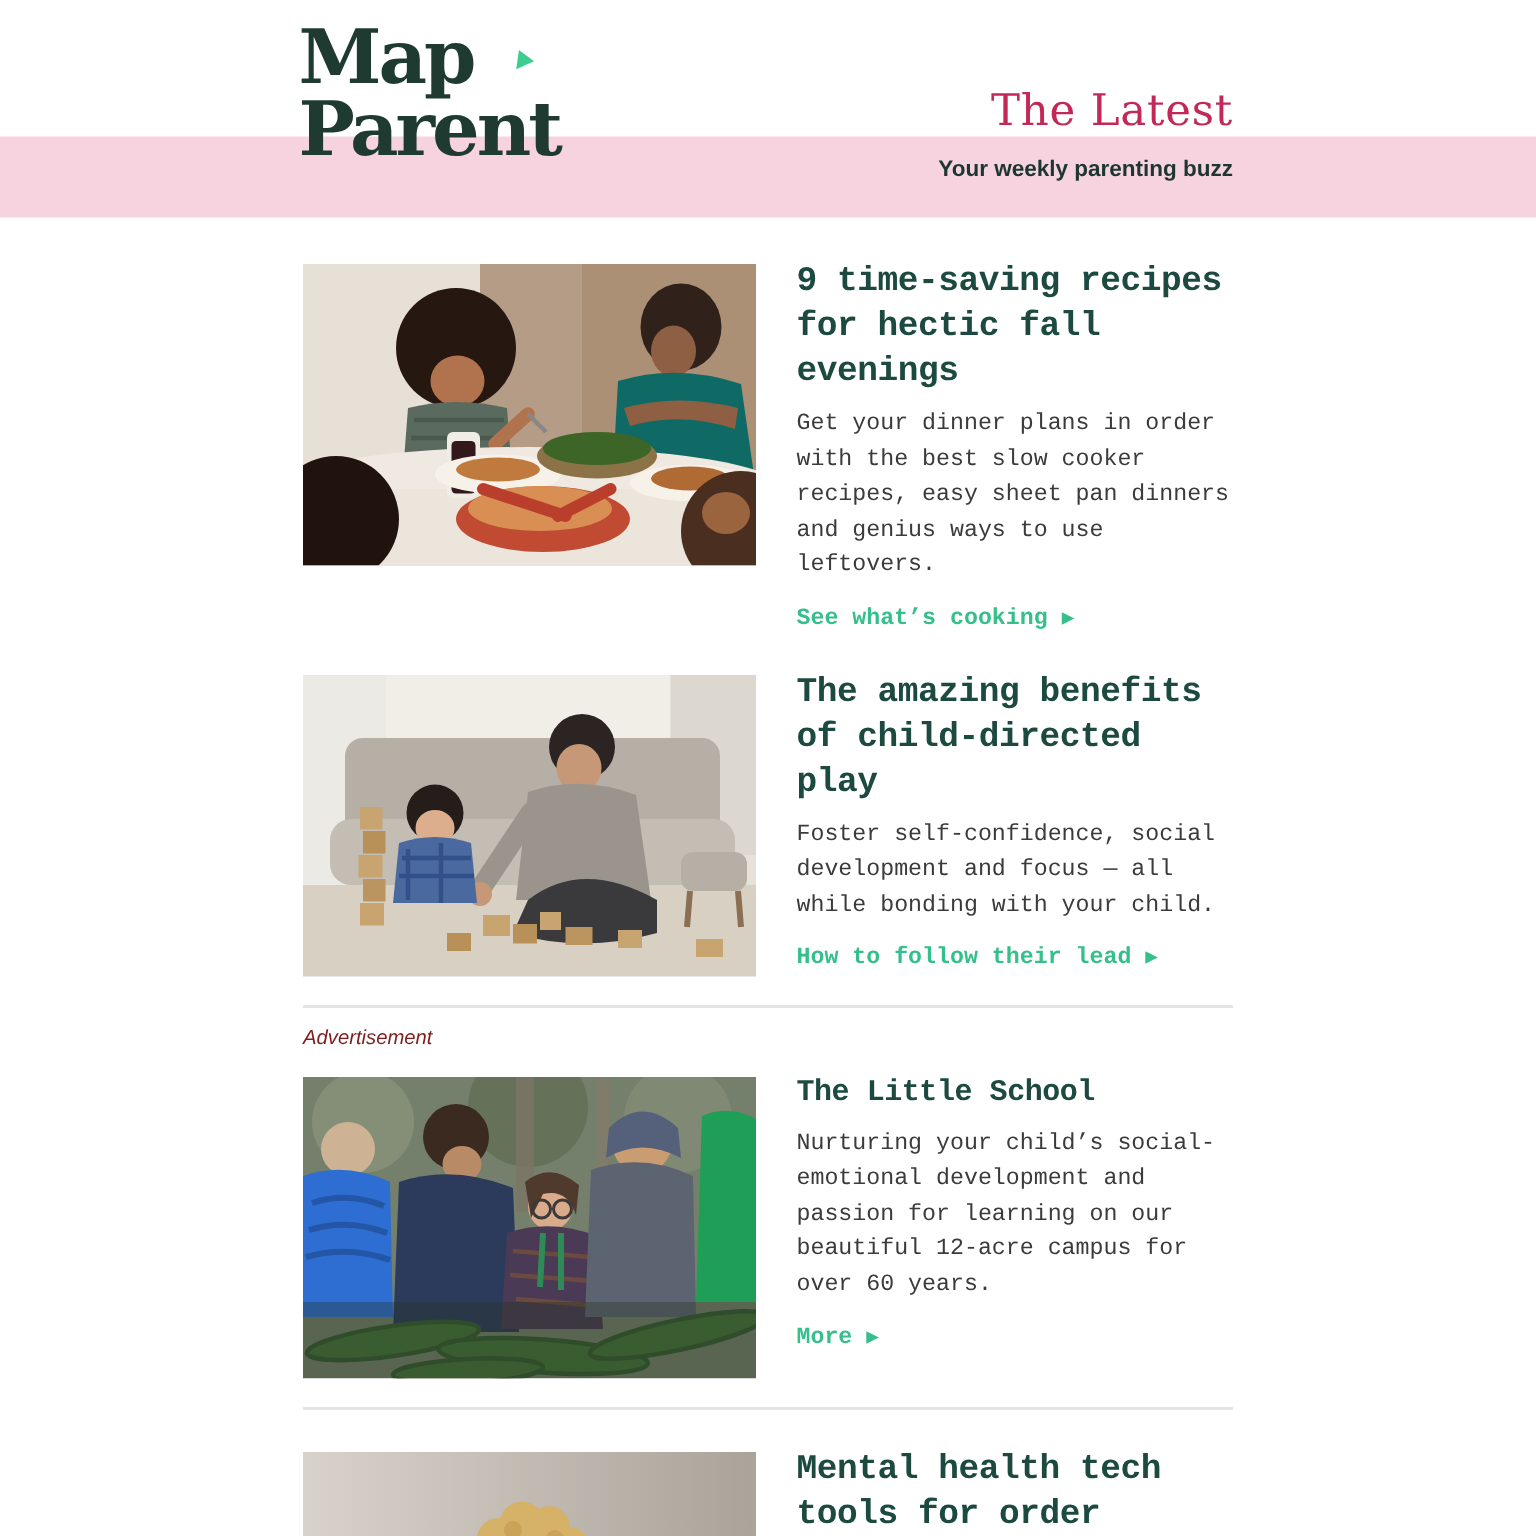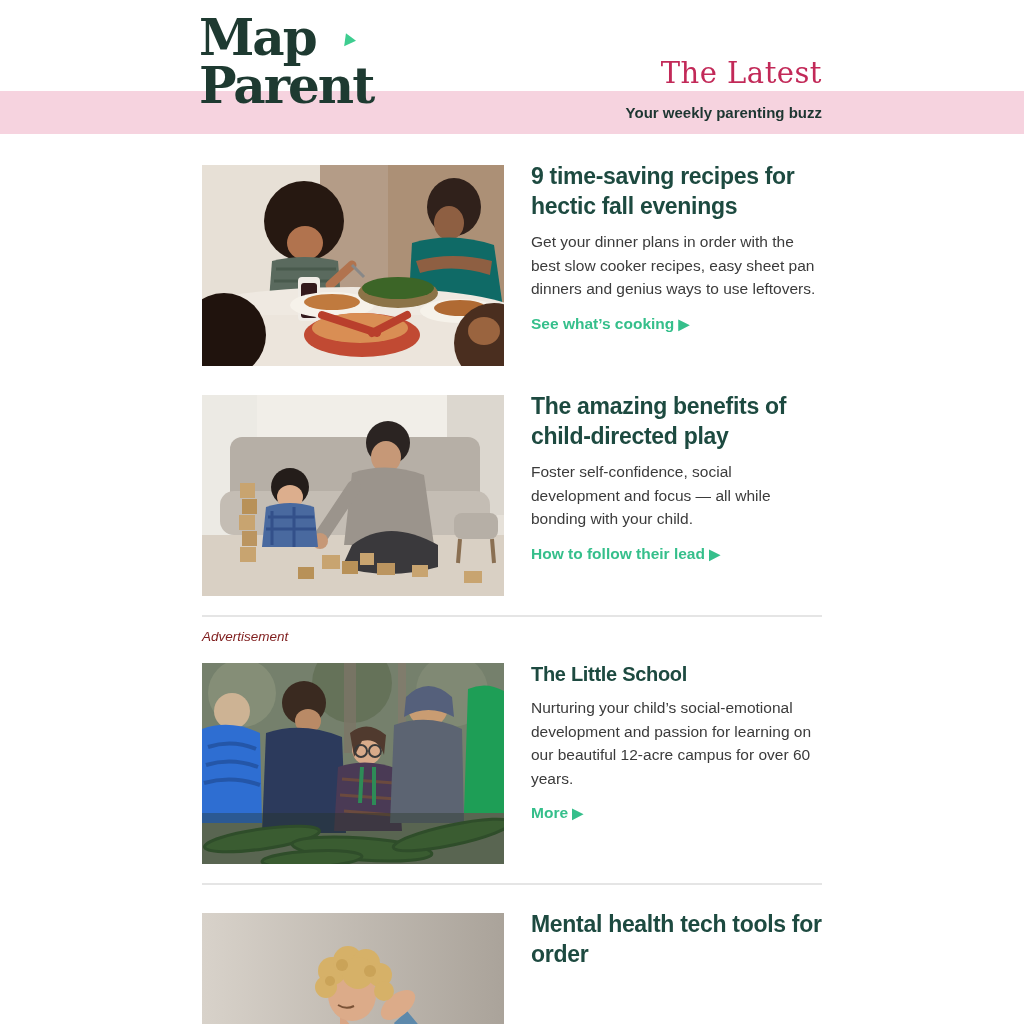--- a/index.html
+++ b/index.html
@@ -28,28 +28,28 @@
     border-top:6px solid transparent;border-bottom:7px solid transparent;
     border-left:11px solid var(--accent-green);transform:rotate(8deg);
   }
   .masthead-title{
     position:absolute;right:0;top:56px;
     font-family:"DejaVu Serif",serif;font-weight:400;font-size:29px;
     color:var(--crimson);letter-spacing:0.5px;cursor:pointer;margin-left:32px;
   }
 
   
-  .tagline-band{height:43px;background:var(--pink-band);}
+  .tagline-band{height:54px;background:var(--pink-band);}
   .tagline{
     text-align:right;line-height:43px;font-weight:700;font-size:15px;
     color:var(--tagline-ink);
   }
 
   
-  .row{display:flex;gap:27px;margin-top:31px;}
+  .row{display:flex;gap:27px;margin-top:31px;font-family:Liberation Mono, monospace;}
   .row-2{margin-top:29px;}
   .row-ad{margin-top:19px;}
   .row-4{margin-top:28px;}
   .thumb{
     width:302px;height:201px;flex:none;overflow:hidden;background:#ddd;cursor:pointer;
   }
   .thumb svg{display:block;width:302px;height:201px;}
   .content{flex:1;min-width:0;}
   .article-title{
     margin:-4px 0 0;font-size:23px;line-height:30px;font-weight:700;

